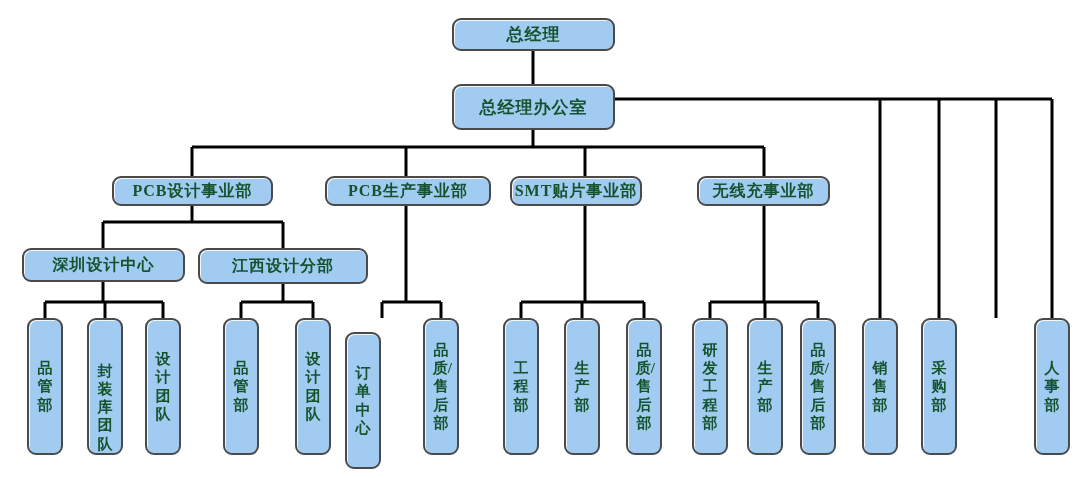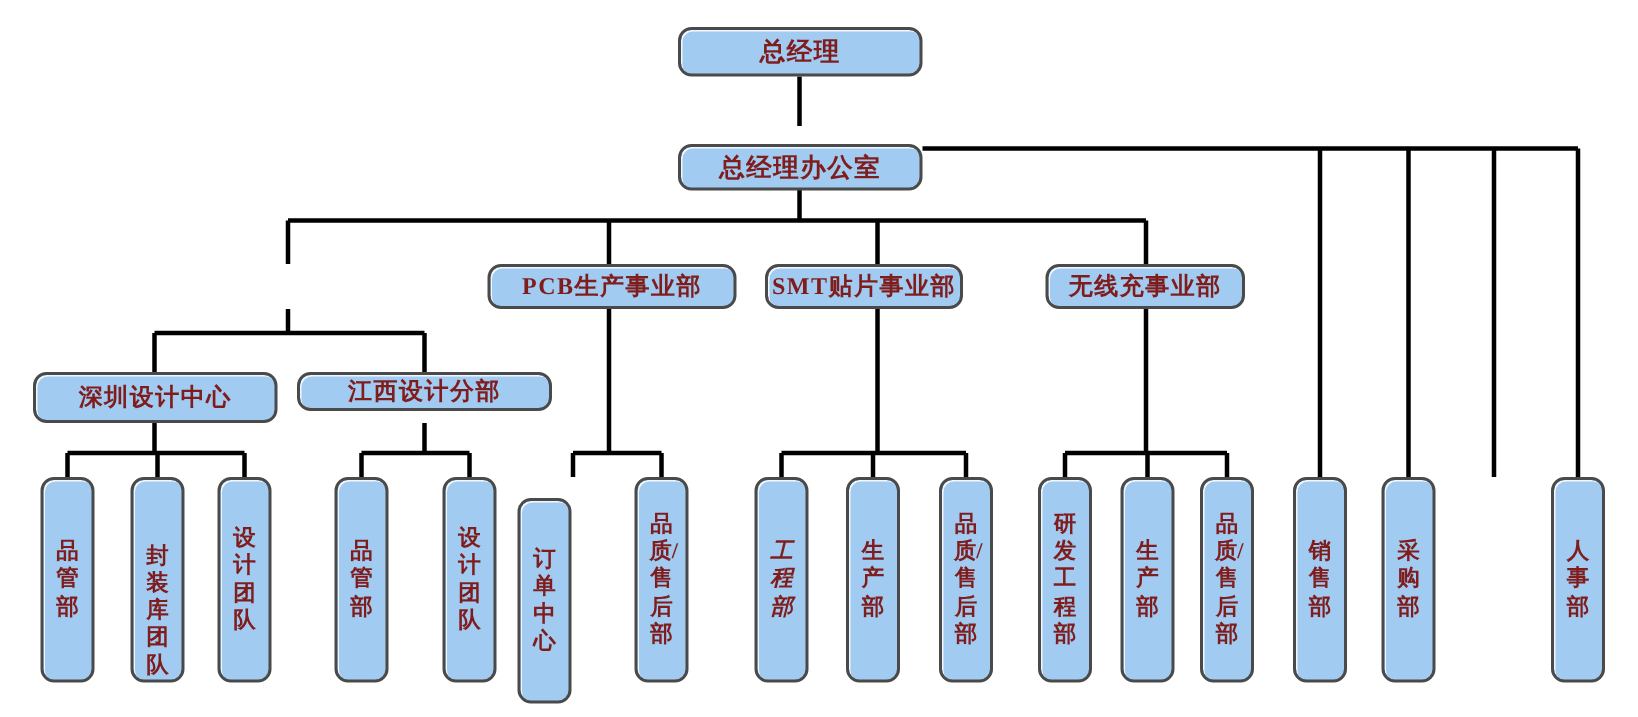--- a/index.html
+++ b/index.html
@@ -18,21 +18,21 @@
     z-index: 1;
   }
   .node {
     position: absolute;
     z-index: 2;
     box-sizing: border-box;
     background: #a2cbf2;
     border: 2px solid #4a4a4a;
     border-radius: 9px;
     box-shadow: inset 1px 1px 0 rgba(255,255,255,0.85);
-    color: #7f1d1d;
+    color: #14532d;
     font-weight: 700;
     display: flex;
     align-items: center;
     justify-content: center;
     text-align: center;
   }
   .hbox { font-size: 16px; letter-spacing: 1px; white-space: nowrap; }
   .hbox.top { font-size: 17px; }
   .vbox { width: 36px; height: 137px; top: 318px; }
   .vbox .lbl {
@@ -97,28 +97,29 @@
 
       <path d="M764 206 V302"></path>
       <path d="M710 302 H818"></path>
       <path d="M710 302 V318"></path>
       <path d="M765 302 V318"></path>
       <path d="M818 302 V318"></path>
     </g>
   </svg>
 
   <div class="node hbox top" style="left:452px; top:18px; width:163px; height:33px;">总经理</div>
-  <div class="node hbox top" style="left:452px; top:96px; width:163px; height:31px;">总经理办公室</div>
+  <div class="node hbox top" style="left:452px; top:84px; width:163px; height:46px;">总经理办公室</div>
 
+  <div class="node hbox" style="left:112px; top:176px; width:161px; height:30px;">PCB设计事业部</div>
   <div class="node hbox" style="left:325px; top:176px; width:166px; height:30px;">PCB生产事业部</div>
   <div class="node hbox" style="left:510px; top:176px; width:132px; height:30px;">SMT贴片事业部</div>
   <div class="node hbox" style="left:697px; top:176px; width:133px; height:30px;">无线充事业部</div>
 
   <div class="node hbox" style="left:22px; top:248px; width:163px; height:34px;">深圳设计中心</div>
-  <div class="node hbox" style="left:198px; top:248px; width:170px; height:26px;">江西设计分部</div>
+  <div class="node hbox" style="left:198px; top:248px; width:170px; height:36px;">江西设计分部</div>
 
   <div class="node vbox" style="left:27px;">
     <span class="lbl">品管部</span>
   </div>
   <div class="node vbox" style="left:87px;align-items:flex-end;">
     <span class="lbl">封装库团队</span>
   </div>
   <div class="node vbox" style="left:145px;">
     <span class="lbl">设计团队</span>
   </div>
@@ -127,21 +128,21 @@
   </div>
   <div class="node vbox" style="left:295px;">
     <span class="lbl">设计团队</span>
   </div>
   <div class="node vbox" style="left:345px;margin-top:14px;">
     <span class="lbl">订单中心</span>
   </div>
   <div class="node vbox" style="left:423px;">
     <span class="lbl">品质/售后部</span>
   </div>
-  <div class="node vbox" style="left:503px;font-style:italic;">
+  <div class="node vbox" style="left:503px;">
     <span class="lbl">工程部</span>
   </div>
   <div class="node vbox" style="left:564px;">
     <span class="lbl">生产部</span>
   </div>
   <div class="node vbox" style="left:626px;">
     <span class="lbl">品质/售后部</span>
   </div>
   <div class="node vbox" style="left:692px;">
     <span class="lbl">研发工程部</span>

